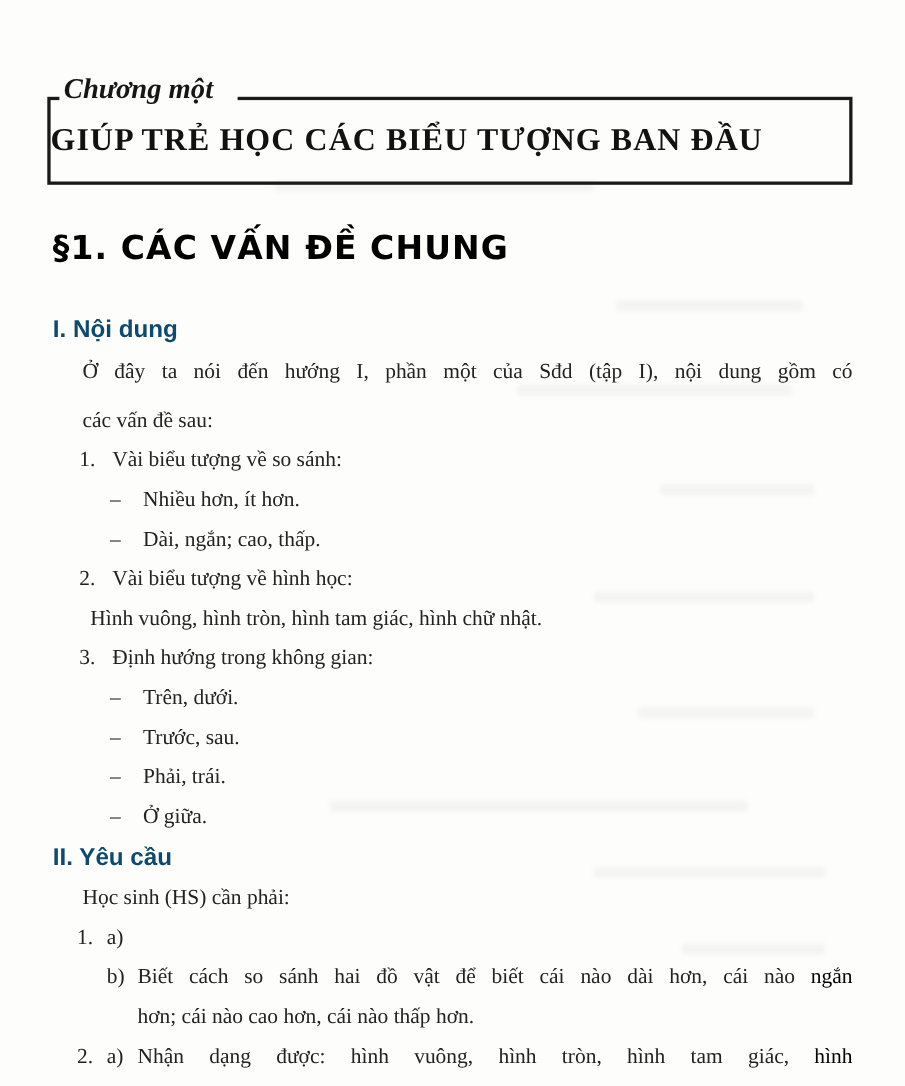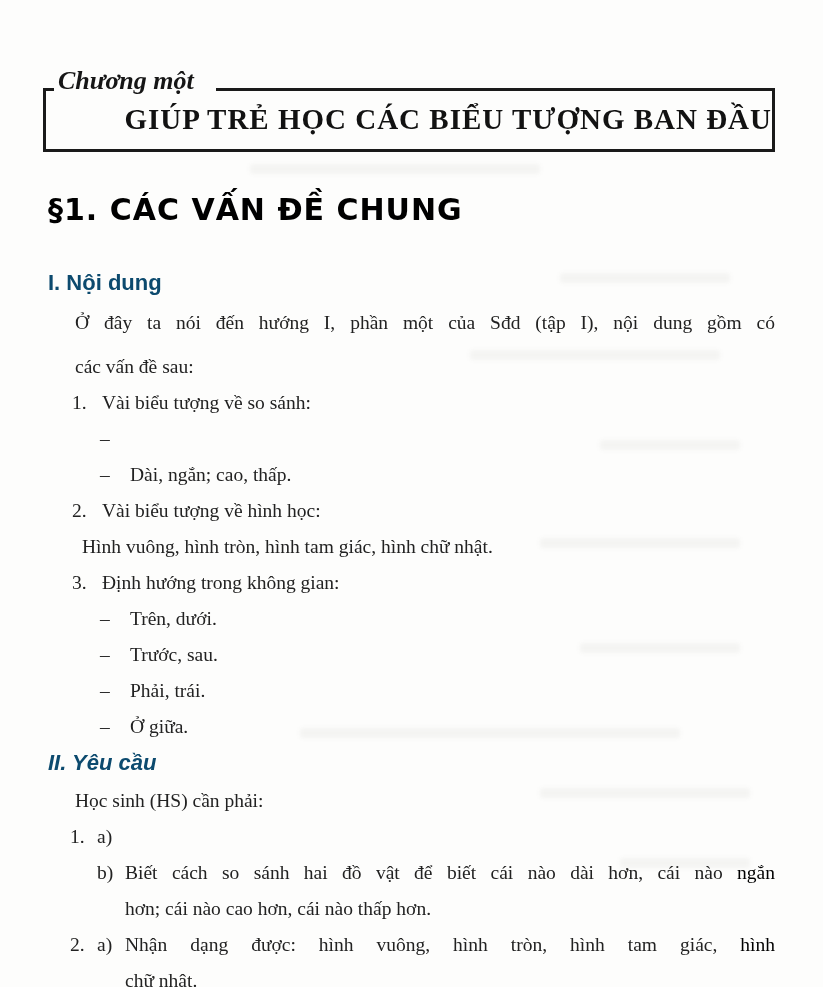--- a/index.html
+++ b/index.html
@@ -19,22 +19,22 @@
   .ghost {
     position: absolute; height: 10px; border-radius: 3px;
     background: rgba(70, 70, 60, 0.05); filter: blur(2px);
   }
 
   
   .chapter-header { position: relative; margin: 88px 0 0 -5px; }
   .chapter-box {
     position: relative;
     border: 3px solid #1a1a1a;
-    height: 64px;
-    display: flex; align-items: center; justify-content: flex-end;
+    height: 80px;
+    display: flex; align-items: center; justify-content: flex-start;
   }
   .chapter-label {
     position: absolute; top: -26px; left: 8px;
     background: #fdfdfc;
     padding: 0 22px 5px 4px;
     font-style: italic; font-weight: 700;
     font-size: 26px; line-height: 1.2;
     color: #161616;
     z-index: 2;
   }
@@ -52,21 +52,21 @@
     color: #000000;
   }
 
   
   .part-heading {
     font-family: "Liberation Sans", "DejaVu Sans", sans-serif;
     font-weight: 700; font-size: 22px; line-height: 28px;
     color: #0c4a6e;
   }
   .part-heading.first { margin-top: 42px; }
-  .part-heading.second { margin-top: 4px; font-style: italic; }
+  .part-heading.second { margin-top: 4px; }
 
   
   .bodyline { font-size: 19.5px; line-height: 36px; color: #222; display: flex; }
   .intro { margin-top: 8px; padding-left: 27px; }
   .lead  { margin-top: 6px; padding-left: 27px; }
 
   .row-num  { padding-left: 24px; }
   .row-num .m { flex: 0 0 30px; }
   .row-dash { padding-left: 52px; }
   .row-dash .m { flex: 0 0 30px; }
@@ -119,20 +119,21 @@
     <div class="bodyline intro">
       <span class="txt">các vấn đề sau:</span>
     </div>
 
     <div class="bodyline row-num">
       <span class="m">1.</span>
       <span class="txt">Vài biểu tượng về so sánh:</span>
     </div>
     <div class="bodyline row-dash">
       <span class="m">–</span>
+      <span class="txt">Nhiều hơn, ít hơn.</span>
     </div>
     <div class="bodyline row-dash">
       <span class="m">–</span>
       <span class="txt">Dài, ngắn; cao, thấp.</span>
     </div>
     <div class="bodyline row-num">
       <span class="m">2.</span>
       <span class="txt">Vài biểu tượng về hình học:</span>
     </div>
     <div class="bodyline row-cont">

